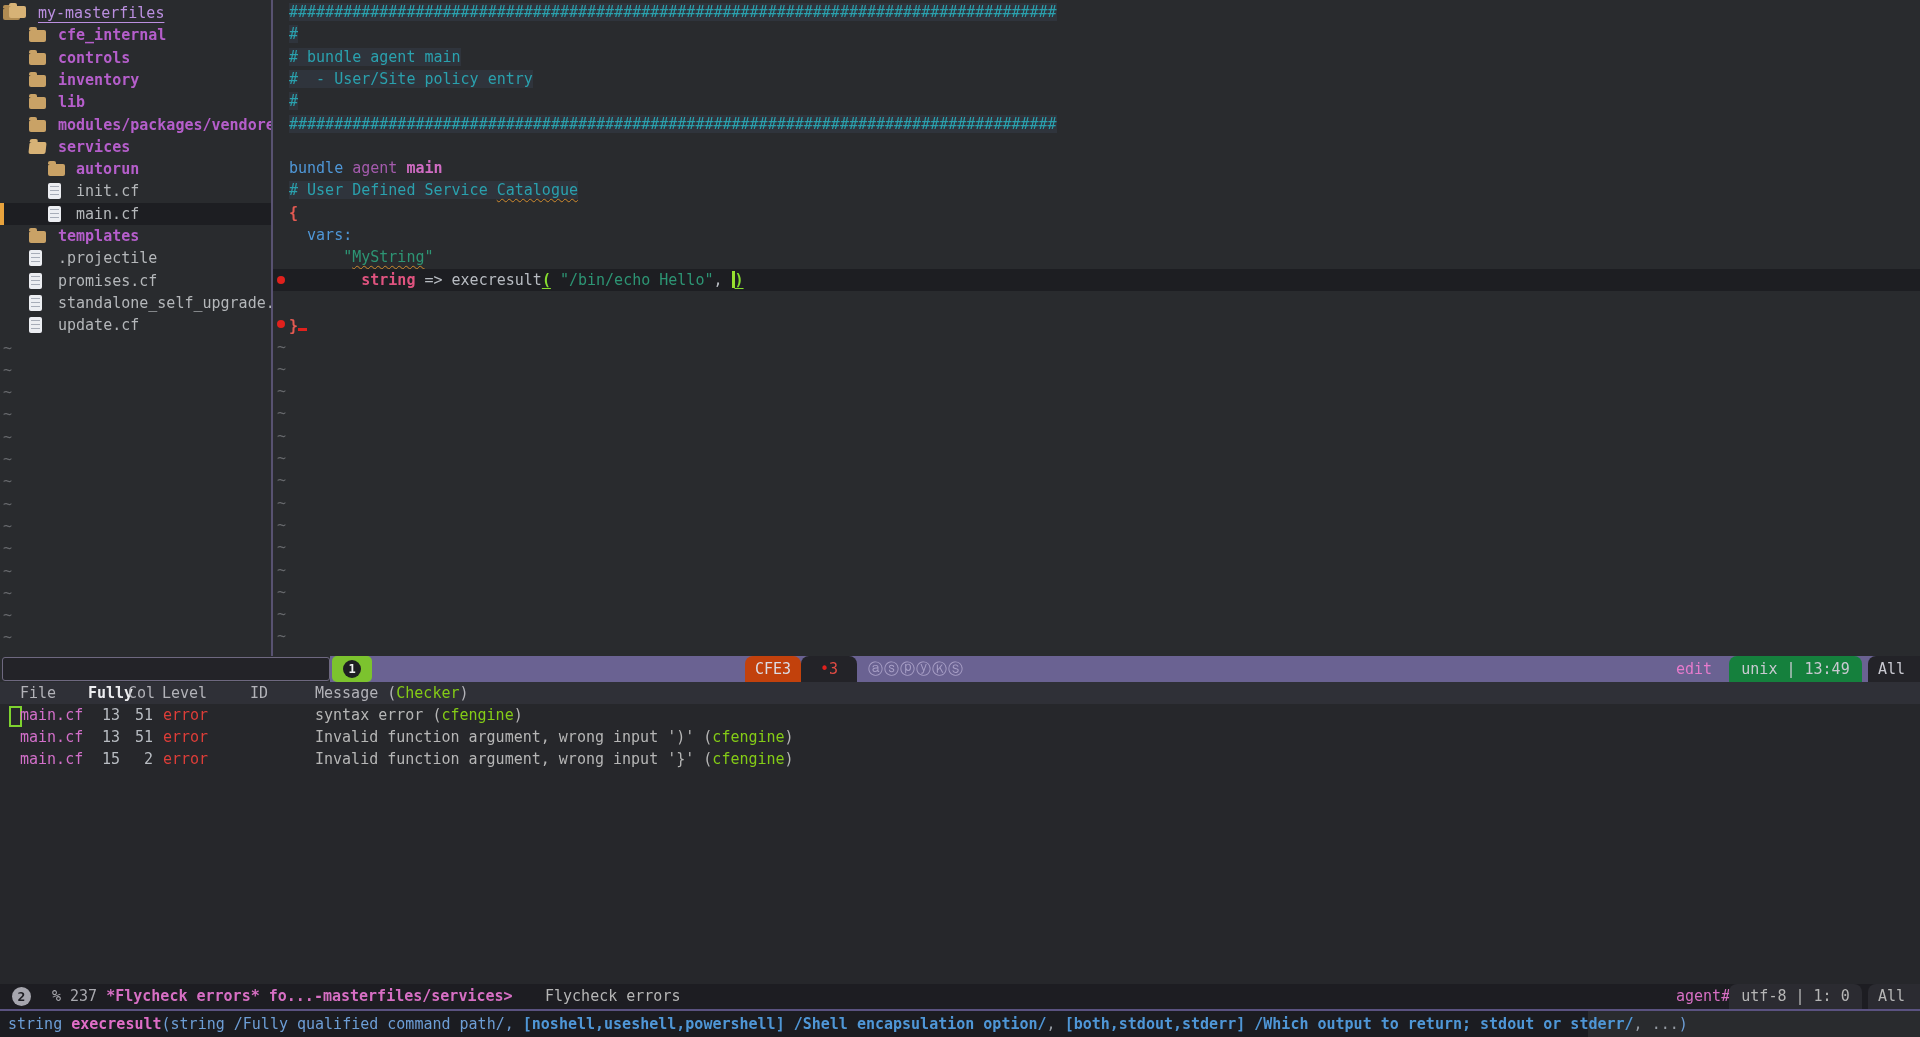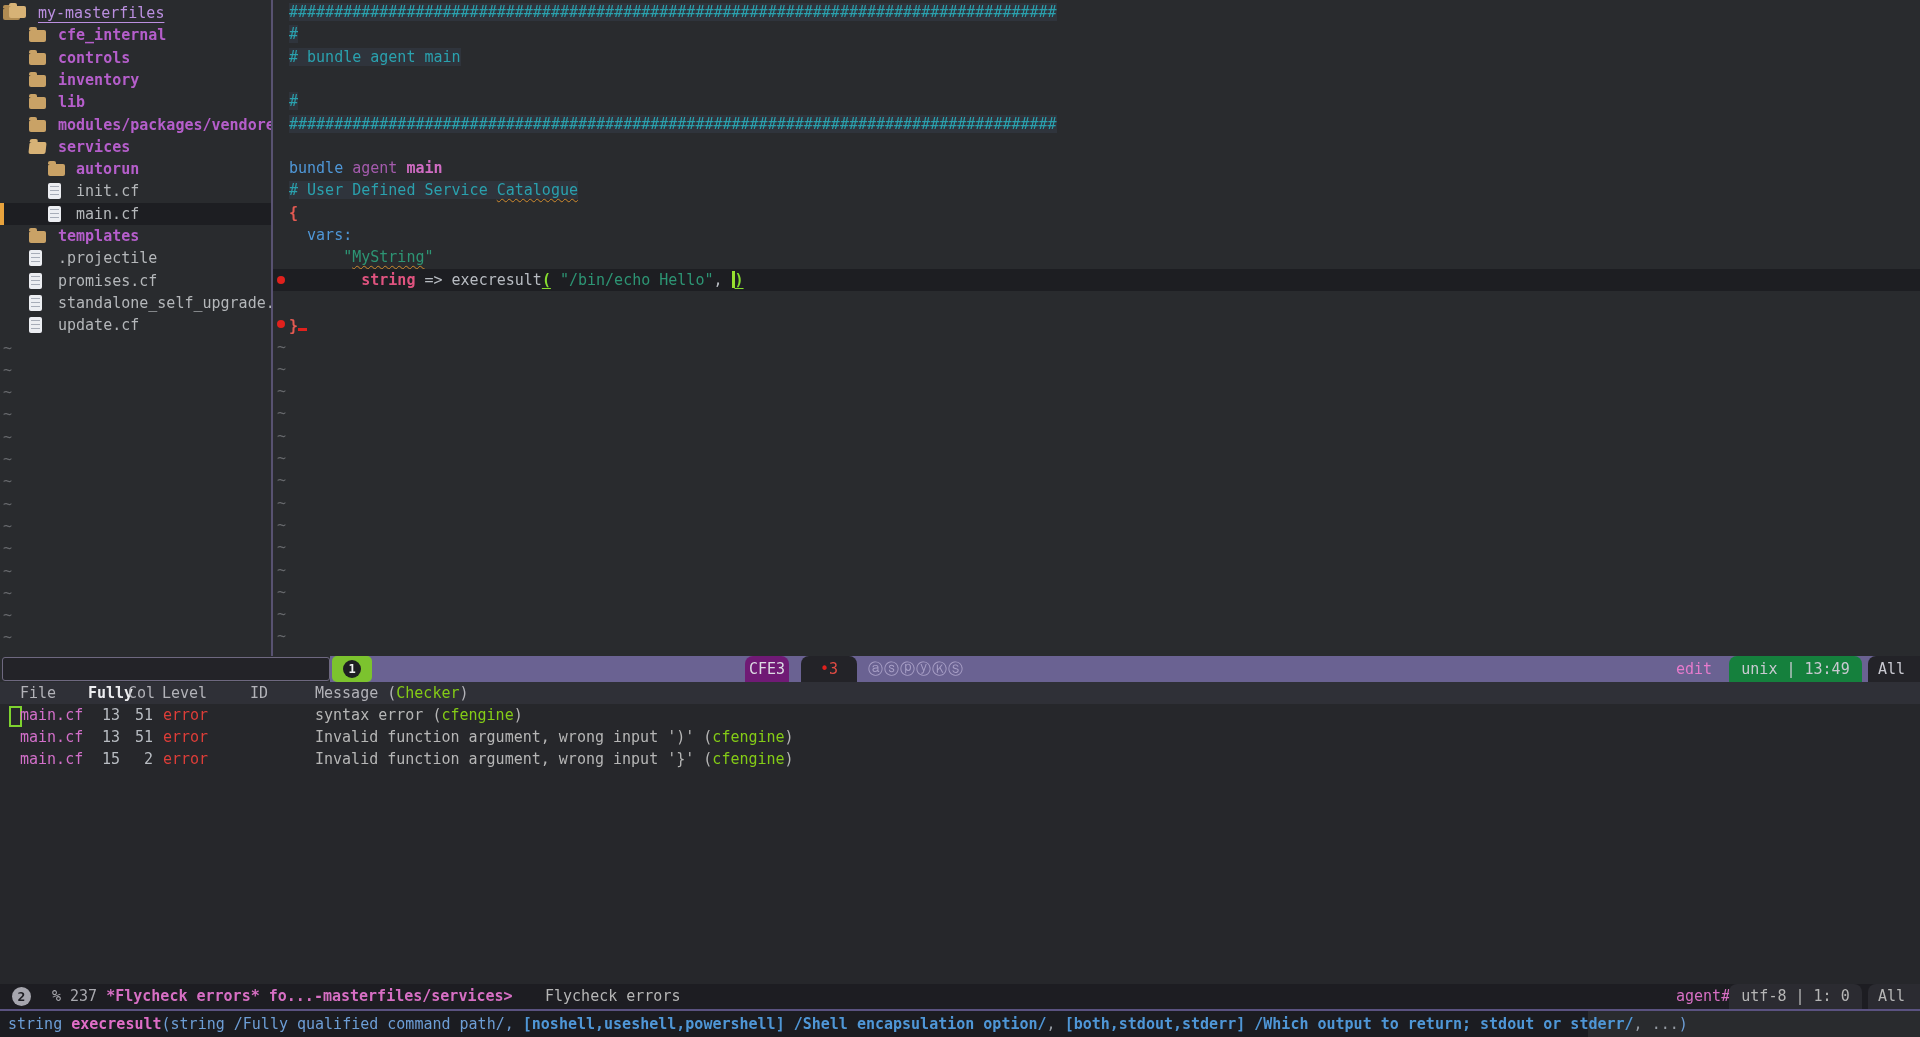--- a/index.html
+++ b/index.html
@@ -49,21 +49,21 @@
   .ml-top{position:absolute;left:0;top:656px;width:1920px;height:26px;line-height:26px;background:#292b2e;}
   .ml-purple{position:absolute;left:330px;top:0;right:0;height:26px;background:#6a6292;}
   .tm-box{position:absolute;left:2px;top:1px;width:326px;height:22px;border:1px solid #6e6880;border-radius:3px;background:#232328;}
   .badge-green{position:absolute;left:332px;top:0;width:40px;height:26px;background:#7cc32e;border-radius:5px;}
   .badge-circle{position:absolute;left:11px;top:4px;width:18px;height:18px;border-radius:50%;background:#1e1f22;
                 color:#f2f2f2;font-size:12px;font-weight:bold;text-align:center;line-height:18px;}
   .seg-dark{position:absolute;left:372px;top:0;width:373px;height:26px;background:#232328;white-space:nowrap;padding-left:14px;box-sizing:border-box;}
   .buf-info{color:#bfbfc6;}
   .buf-name{color:#d76fc4;font-weight:bold;}
   .tab{position:absolute;top:0;height:26px;text-align:center;}
-  .tab-cfe3{left:745px;width:44px;background:#701a75;border-radius:8px 8px 0 0;color:#dcdce4;}
+  .tab-cfe3{left:745px;width:56px;background:#c2410c;border-radius:8px 8px 0 0;color:#dcdce4;}
   .tab-err{left:801px;width:56px;background:#232328;border-radius:8px 8px 0 0;}
   .err-bullet{color:#e0211d;}
   .err-count{color:#e24c44;}
   .minor-modes{position:absolute;left:868px;top:0;color:#a89fc6;font-family:"DejaVu Sans",sans-serif;letter-spacing:1px;}
   .ml-state{position:absolute;left:1676px;top:0;color:#e77bcd;}
   .tab-unix{left:1729px;width:133px;background:#15803d;color:#c9c9d1;}
   .tab-unix{border-radius:8px 8px 0 0;}
   .tab-all-top{left:1868px;width:52px;background:#232328;color:#c9c9d1;border-radius:8px 0 0 0;text-align:left;padding-left:10px;box-sizing:border-box;}
   
   .flycheck{position:absolute;left:0;top:682px;width:1920px;height:302px;background:#26272b;}
@@ -184,20 +184,21 @@
       <div class="tilde" style="left: 3px; top: 604.1px;">~</div>
       <div class="tilde" style="left: 3px; top: 626.4px;">~</div>
     </div>
 
   <div class="divider"></div>
 
   <div class="editor" id="editor">
       <div class="codeline" style="top: 1px;"><span class="bg-cm"><span class="f-cm">#####################################################################################</span></span></div>
       <div class="codeline" style="top: 23.3px;"><span class="bg-cm"><span class="f-cm">#</span></span></div>
       <div class="codeline" style="top: 45.6px;"><span class="bg-cm"><span class="f-cm"># bundle agent main</span></span></div>
+      <div class="codeline" style="top: 67.9px;"><span class="bg-cm"><span class="f-cm">#  - User/Site policy entry</span></span></div>
       <div class="codeline" style="top: 90.2px;"><span class="bg-cm"><span class="f-cm">#</span></span></div>
       <div class="codeline" style="top: 112.5px;"><span class="bg-cm"><span class="f-cm">#####################################################################################</span></span></div>
       <div class="codeline" style="top: 134.8px;"></div>
       <div class="codeline" style="top: 179.4px;"><span class="bg-cm"><span class="f-cm"># User Defined Service </span><span class="f-cm wavy">Catalogue</span></span></div>
       <div class="codeline" style="top: 157.1px;"><span class="f-kw">bundle </span><span class="f-type">agent </span><span class="f-fn">main</span></div>
       <div class="codeline" style="top: 201.7px;"><span class="f-brace">{</span></div>
       <div class="codeline" style="top: 224px;"><span class="f-def">  </span><span class="f-kw">vars:</span></div>
       <div class="codeline" style="top: 246.3px;"><span class="f-def">      </span><span class="f-str">"</span><span class="f-str wavy">MyString</span><span class="f-str">"</span></div>
       <div class="curline-bg" style="top: 268.6px;"></div>
       <div class="fringe-dot" style="top: 275.6px;"></div>

